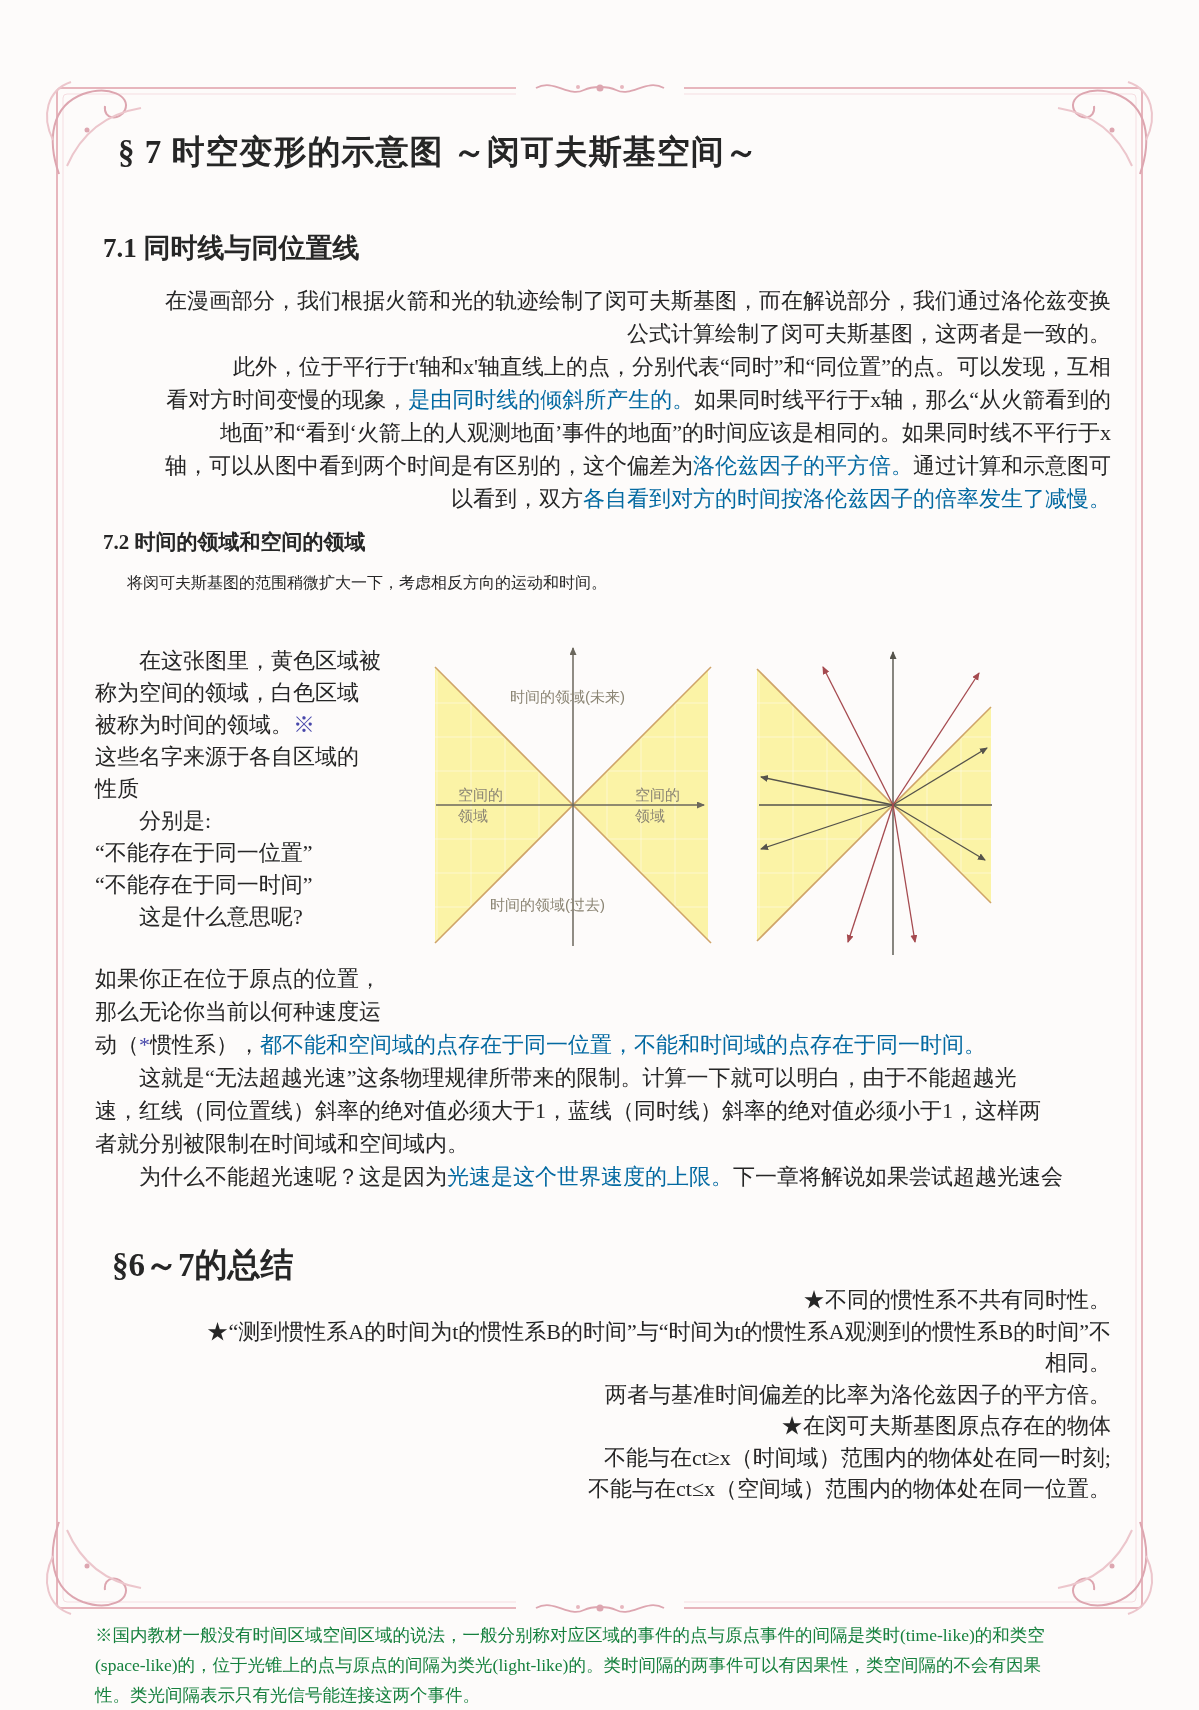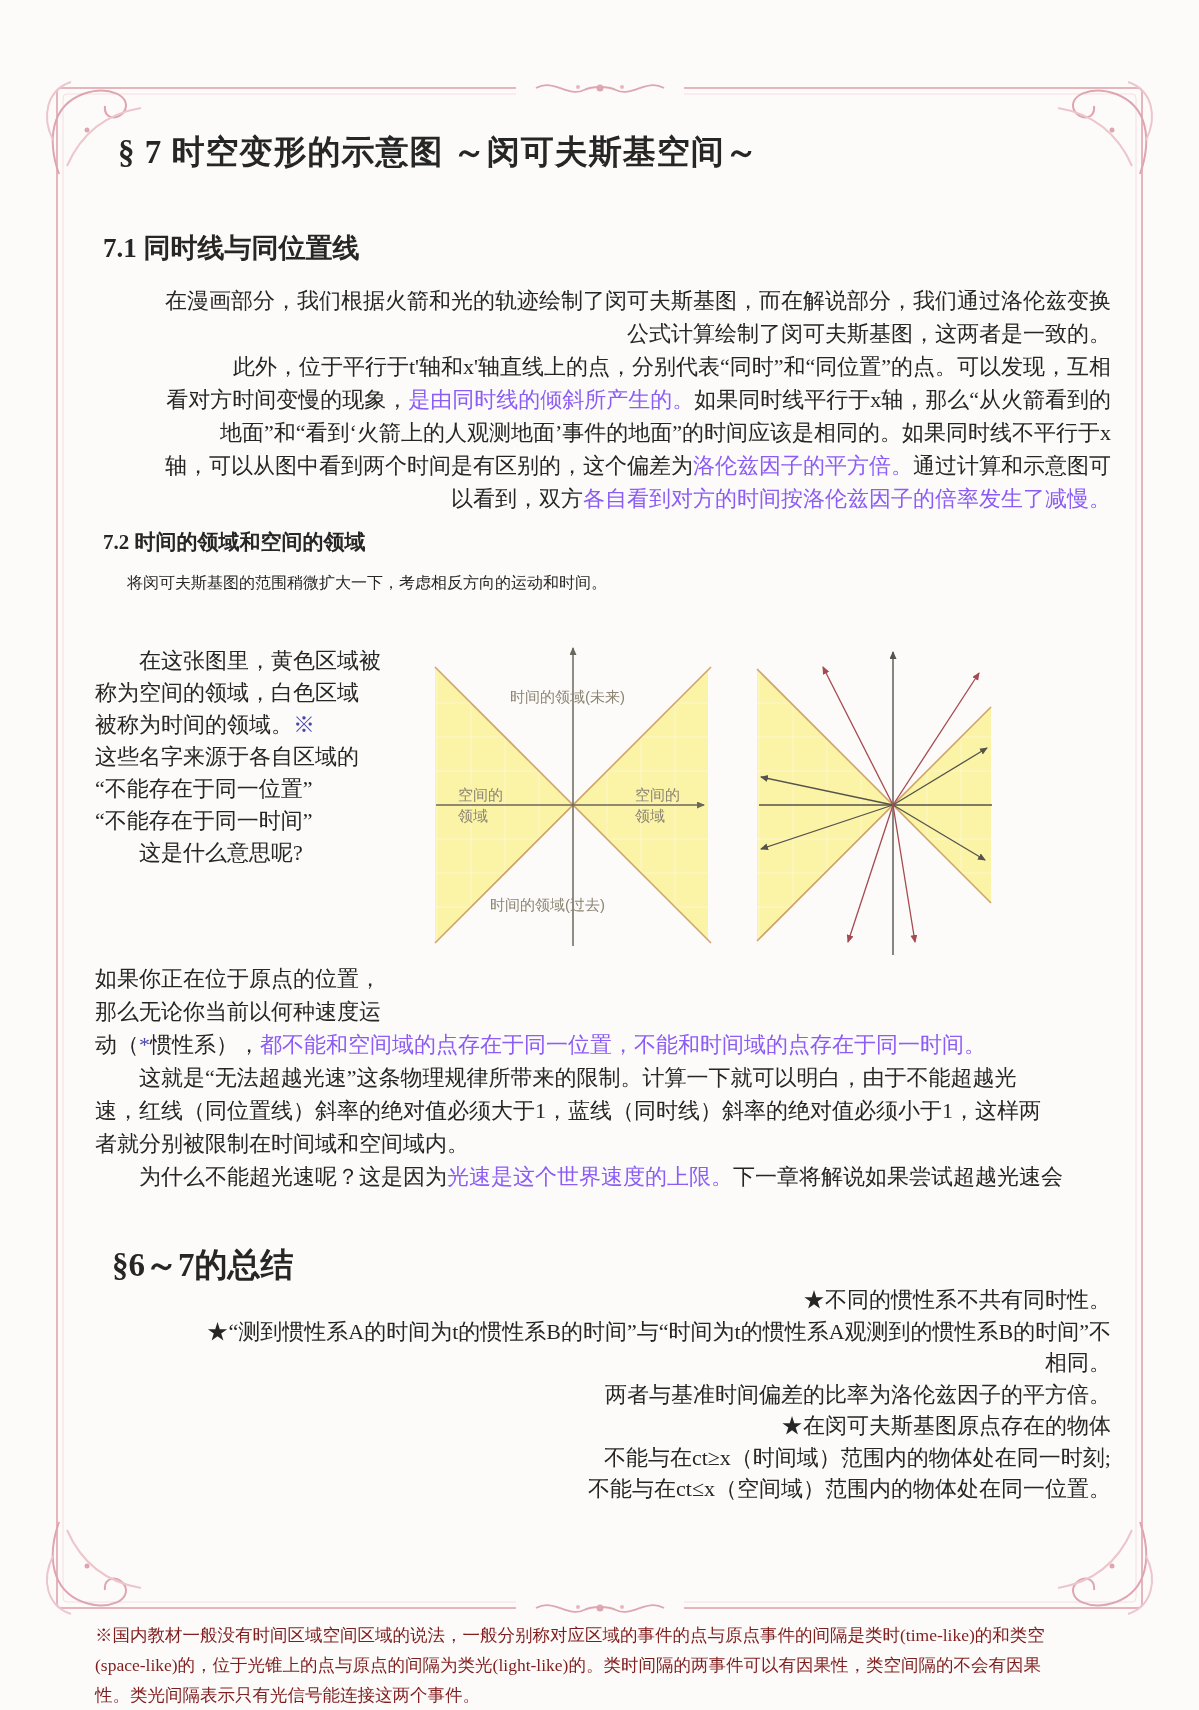--- a/index.html
+++ b/index.html
@@ -22,22 +22,22 @@
   h2.sec-head { font-weight:bold; white-space:pre; }
   .h71 { left:103px; top:230px; font-size:27px; }
   .h72 { left:103px; top:528px; font-size:21px; }
   .hsum { left:112px; top:1243px; font-size:33px; }
   .lines .tline { white-space:pre; }
   .body-71   { left:95px; top:284px;  font-size:22px; line-height:33px; width:1016px;text-align:right; }
   .intro-72  { left:95px; top:566px;  font-size:16px; line-height:33px; width:1016px; }
   .leftcol   { left:95px; top:645px;  font-size:22px; line-height:32px; width:335px; }
   .after-72  { left:95px; top:962px;  font-size:22px; line-height:33px; width:1016px; }
   .sum-lines { left:95px; top:1284px; font-size:22px; line-height:31.5px; width:1016px;text-align:right; }
-  .footnote  { left:95px; top:1620px; font-size:17.5px; line-height:30px; width:1020px; color:#7f1d1d; }
-  .seg-red  { color:#8b5cf6; }
+  .footnote  { left:95px; top:1620px; font-size:17.5px; line-height:30px; width:1020px; color:#15803d; }
+  .seg-red  { color:#0369a1; }
   .seg-blue { color:#4747aa; }
   .diagL { left:420px; top:610px; }
   .diagR { left:695px; top:608px; }
   .diag-label {
     font-family:"Liberation Sans","DejaVu Sans",sans-serif;
     font-size:15px; fill:#8b8574;
   }
 </style>
 </head>
 <body>
@@ -84,20 +84,22 @@
 
 <h2 class="abs content sec-head h72">7.2 时间的领域和空间的领域</h2>
 <div class="abs content lines intro-72">
     <div class="tline"><span>　　将闵可夫斯基图的范围稍微扩大一下，考虑相反方向的运动和时间。</span></div>
   </div>
 <div class="abs content lines leftcol">
     <div class="tline"><span>　　在这张图里，黄色区域被</span></div>
     <div class="tline"><span>称为空间的领域，白色区域</span></div>
     <div class="tline"><span>被称为时间的领域。</span><span class="seg-blue">※</span></div>
     <div class="tline"><span>这些名字来源于各自区域的</span></div>
+    <div class="tline"><span>性质</span></div>
+    <div class="tline"><span>　　分别是:</span></div>
     <div class="tline"><span>“不能存在于同一位置”</span></div>
     <div class="tline"><span>“不能存在于同一时间”</span></div>
     <div class="tline"><span>　　这是什么意思呢?</span></div>
   </div>
 
 <svg class="abs content diagL" width="295" height="340" viewBox="0 0 295 340">
   <defs>
     <clipPath id="clipL">
       <polygon points="153,195 15,57 15,333"></polygon>
       <polygon points="153,195 288,60 288,330"></polygon>

